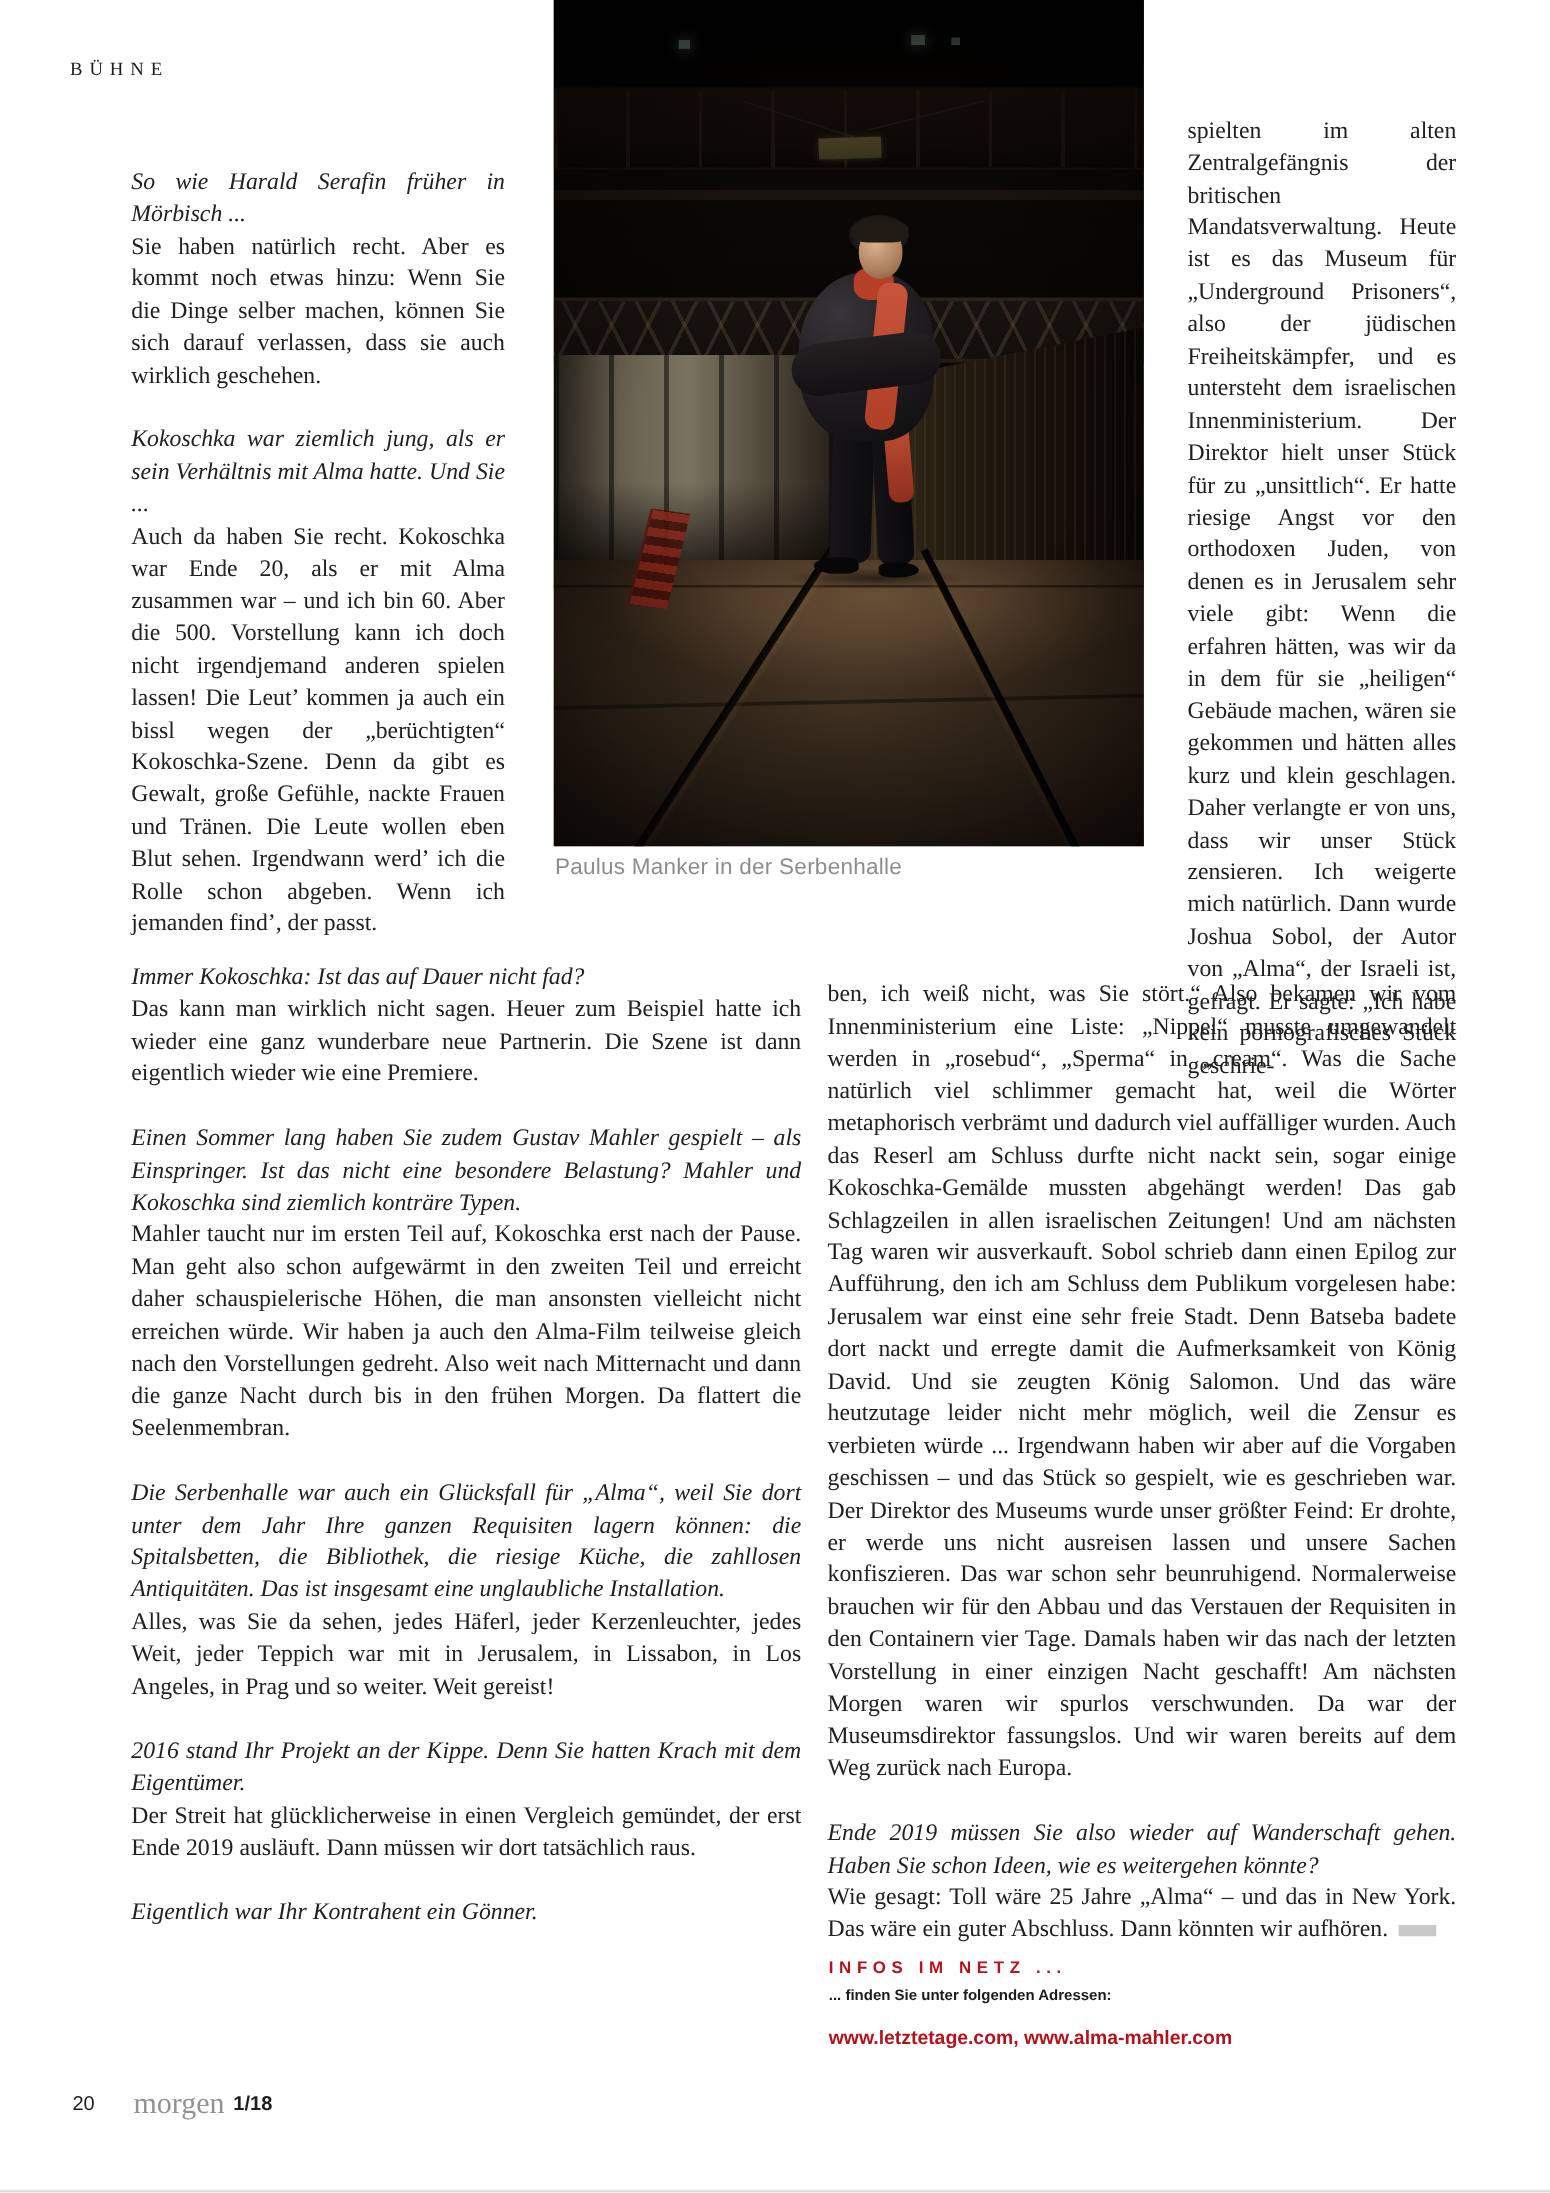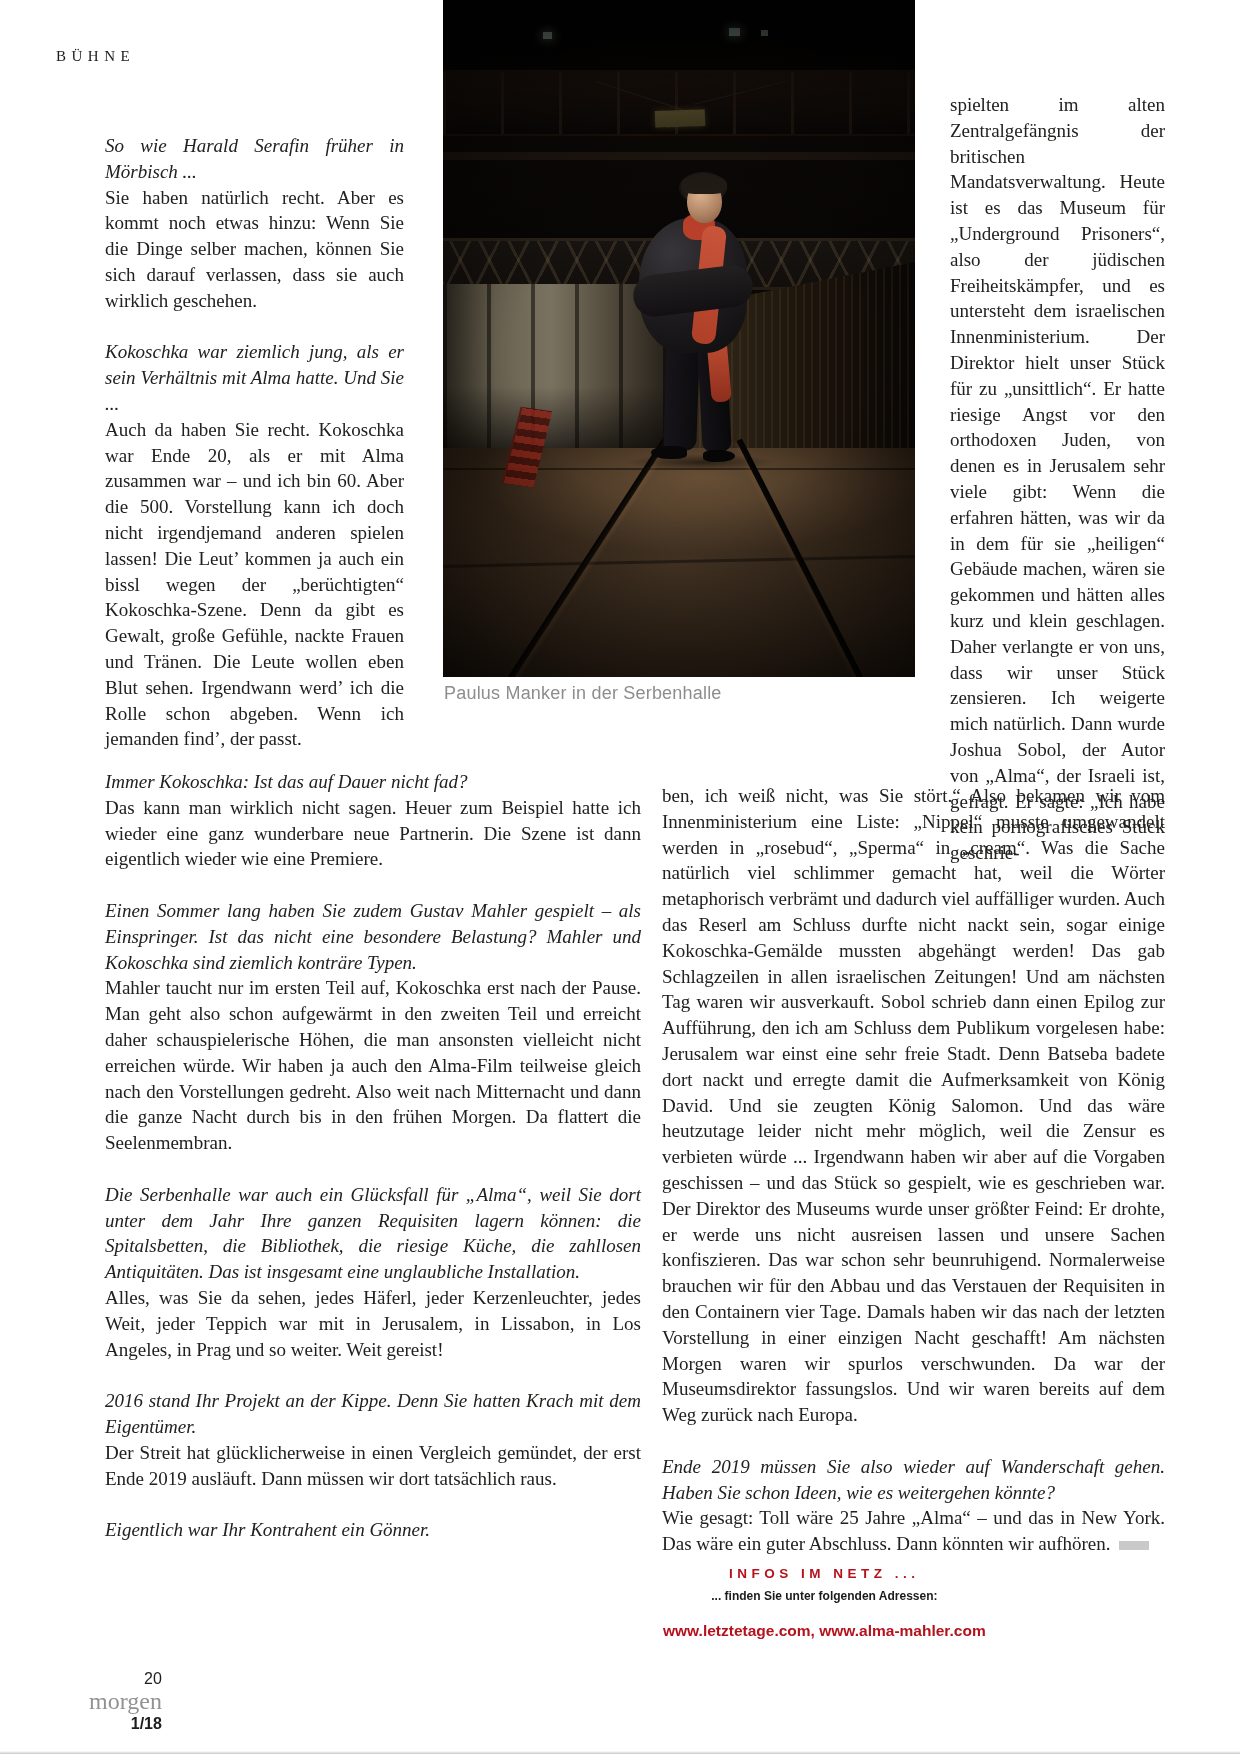--- a/index.html
+++ b/index.html
@@ -85,27 +85,27 @@
   .m-leg-r{left:79px;top:170px;width:29px;height:106px;border-radius:10px;transform:rotate(-3deg);
     background:linear-gradient(90deg,#141216,#09080a);}
   .m-shoe-l{left:30px;top:270px;width:36px;height:13px;border-radius:60% 40% 40% 60%;background:#070707;}
   .m-shoe-r{left:82px;top:274px;width:32px;height:12px;border-radius:40% 60% 60% 40%;background:#060606;}
   .ph-vignette{inset:0;background:linear-gradient(180deg,rgba(0,0,0,.5),transparent 22%),
     radial-gradient(ellipse 430px 390px at 52% 52%,transparent 40%,rgba(0,0,0,.45) 78%,rgba(0,0,0,.72) 100%);}
 
   .caption{position:absolute;left:444px;top:683px;width:470px;font-family:"Liberation Sans",sans-serif;
     font-size:18px;color:#8d8d8d;letter-spacing:.2px;}
 
-  .infobox{position:absolute;left:663px;top:1566px;font-family:"Liberation Sans",sans-serif;text-align:center;}
+  .infobox{position:absolute;left:663px;top:1566px;font-family:"Liberation Sans",sans-serif;}
   .infobox .title{color:#b4121d;font-size:13.5px;font-weight:700;letter-spacing:4.5px;margin:0 0 8px 0;}
   .infobox .intro{color:#1b1b1b;font-size:12px;font-weight:700;margin:0 0 19px 0;}
   .infobox .urls{color:#b4121d;font-size:15.5px;font-weight:700;margin:0;}
 
-  .footer{position:absolute;left:58px;top:1670px;display:flex;align-items:flex-end;
-    font-family:"Liberation Sans",sans-serif;color:#1d1d1d;flex-direction:column;}
+  .footer{position:absolute;left:58px;top:1670px;display:flex;align-items:center;
+    font-family:"Liberation Sans",sans-serif;color:#1d1d1d;}
   .footer .pagenum{font-size:16px;}
   .footer .mag{font-family:"Liberation Serif",serif;color:#929292;font-size:24px;margin-left:31px;}
   .footer .issue{font-size:16px;font-weight:700;margin-left:7px;}
 
   .bottom-edge{position:absolute;left:0;right:0;bottom:0;height:3px;
     background:linear-gradient(180deg,#ffffff,#c9c9c9);}
 </style>
 </head>
 <body>
 

